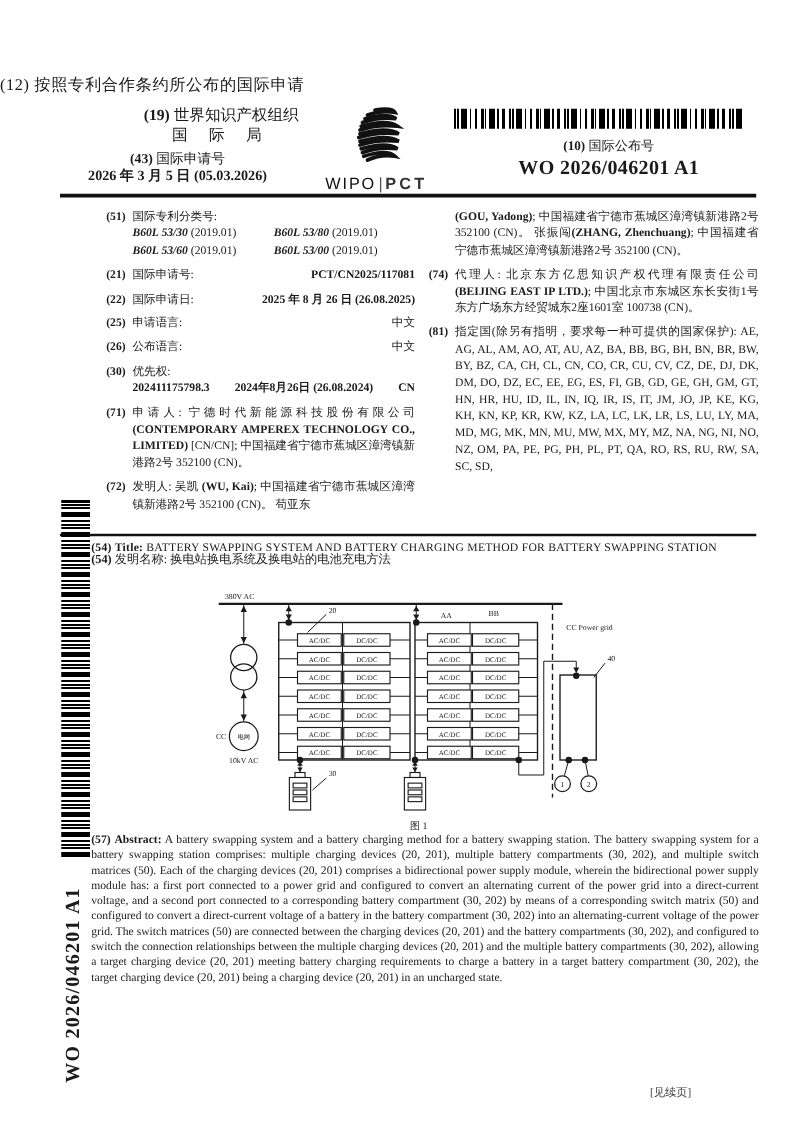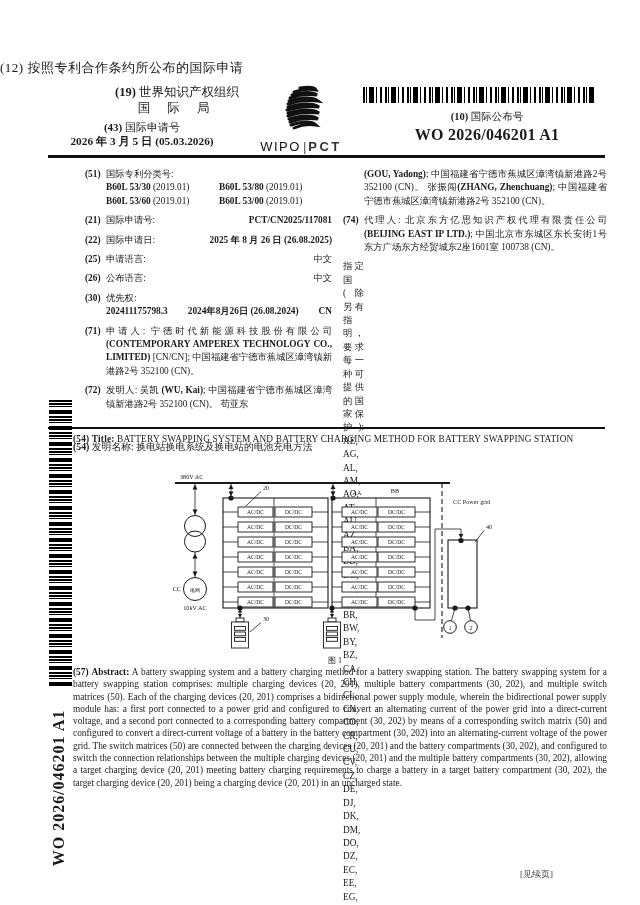--- a/index.html
+++ b/index.html
@@ -34,21 +34,21 @@
   
   .col{position:absolute;font-size:9.3px;line-height:13.4px;text-align:justify}
   .col-left{left:85px;top:168px;width:247px}
   .col-right{left:343px;top:168px;width:264px}
   .field{display:grid;grid-template-columns:21px 1fr;margin-bottom:6px}
   .kv{display:grid;grid-template-columns:21px auto 1fr;margin-bottom:6px}
   .kv .val{text-align:right;font-weight:bold;white-space:nowrap}
   .kv .val.plain{font-weight:normal}
   .code{font-weight:bold}
   .ipc{grid-column:2;display:grid;grid-template-columns:1fr 1fr}
-  .ipc .cls{font-weight:bold;}
+  .ipc .cls{font-weight:bold;font-style:italic}
   .prio{grid-column:2;display:flex;justify-content:space-between;font-weight:bold}
   .b{font-weight:bold}
   .para{text-align:justify}
 
   
   .rule-thin{position:absolute;left:48px;top:427px;width:557px;height:1.6px;background:#111}
   .title-en{position:absolute;left:73px;top:434px;width:532px;font-size:9.3px;letter-spacing:.2px}
   .title-zh{position:absolute;left:73px;top:441px;width:532px;font-size:9.8px}
 
   
@@ -188,20 +188,21 @@
       <span></span>
       <span class="para"><span class="b">(GOU, Yadong)</span><span>; 中国福建省宁德市蕉城区漳湾镇新港路2号 352100 (CN)。 张振闯</span><span class="b">(ZHANG, Zhenchuang)</span><span>; 中国福建省宁德市蕉城区漳湾镇新港路2号 352100 (CN)。</span></span>
     </div>
 
     <div class="field">
       <span class="code">(74)</span>
       <span class="para"><span>代理人: 北京东方亿思知识产权代理有限责任公司 </span><span class="b">(BEIJING EAST IP LTD.)</span><span>; 中国北京市东城区东长安街1号东方广场东方经贸城东2座1601室 100738 (CN)。</span></span>
     </div>
 
     <div class="field">
+      <span class="code">(81)</span>
       <span class="para">指定国(除另有指明，要求每一种可提供的国家保护): AE, AG, AL, AM, AO, AT, AU, AZ, BA, BB, BG, BH, BN, BR, BW, BY, BZ, CA, CH, CL, CN, CO, CR, CU, CV, CZ, DE, DJ, DK, DM, DO, DZ, EC, EE, EG, ES, FI, GB, GD, GE, GH, GM, GT, HN, HR, HU, ID, IL, IN, IQ, IR, IS, IT, JM, JO, JP, KE, KG, KH, KN, KP, KR, KW, KZ, LA, LC, LK, LR, LS, LU, LY, MA, MD, MG, MK, MN, MU, MW, MX, MY, MZ, NA, NG, NI, NO, NZ, OM, PA, PE, PG, PH, PL, PT, QA, RO, RS, RU, RW, SA, SC, SD,</span>
     </div>
   </div>
 
   <div class="rule-thin"></div>
   <div class="title-en">
     <span class="code">(54)</span>
     <span class="b">Title:</span>
     <span>BATTERY SWAPPING SYSTEM AND BATTERY CHARGING METHOD FOR BATTERY SWAPPING STATION</span>
   </div>

